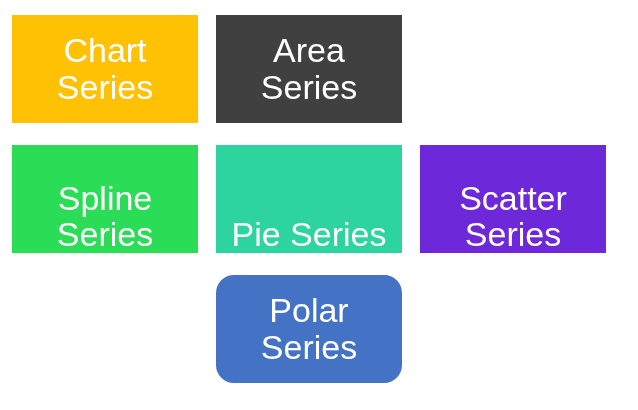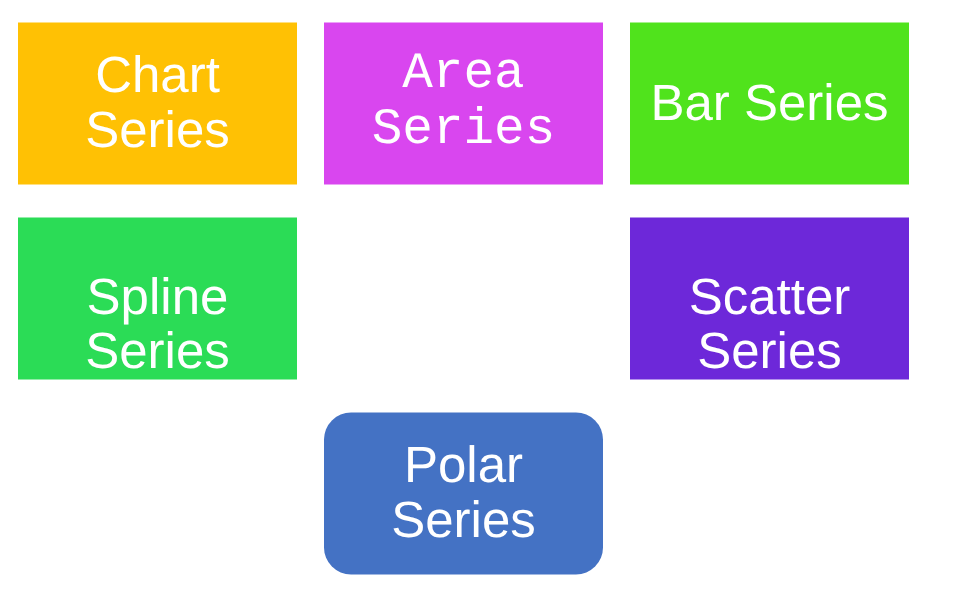--- a/index.html
+++ b/index.html
@@ -41,34 +41,34 @@
 </head>
 <body>
 
 <div class="canvas">
 
   <div class="tile r1 c1" style="background-color: rgb(255, 193, 4);">
     <span class="tile-label">Chart
 Series</span>
   </div>
 
-  <div class="tile r1 c2" style="background-color: #d946ef; font-family: Liberation Mono, monospace;">
+  <div class="tile r1 c2" style="background-color: #404040;">
     <span class="tile-label">Area
 Series</span>
   </div>
 
-  <div class="tile r1 c3" style="background-color: rgb(80, 227, 28);">
-    <span class="tile-label">Bar Series</span>
-  </div>
 
   <div class="tile r2 c1" style="background-color: rgb(43, 220, 86);">
     <span class="tile-label">Spline
 Series</span>
   </div>
 
+  <div class="tile r2 c2" style="background-color: rgb(46, 212, 158);">
+    <span class="tile-label">Pie Series</span>
+  </div>
 
   <div class="tile r2 c3" style="background-color: #6d28d9;">
     <span class="tile-label">Scatter
 Series</span>
   </div>
 
   <div class="tile r3 c2" style="background-color: rgb(68, 114, 196); border-radius: 18px;">
     <span class="tile-label">Polar
 Series</span>
   </div>

